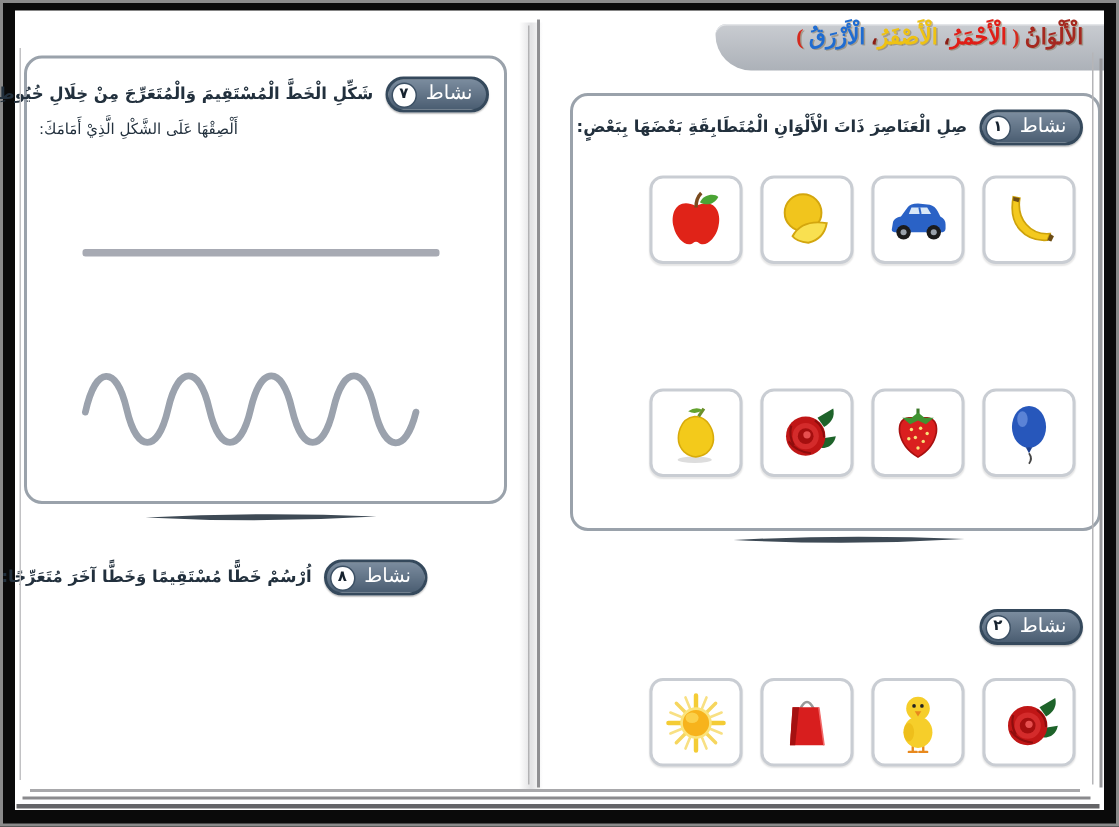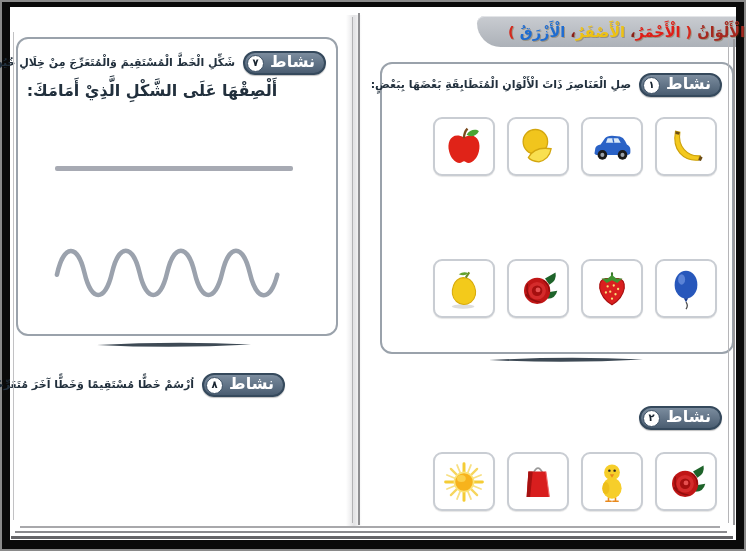--- a/index.html
+++ b/index.html
@@ -11,28 +11,28 @@
   
   .abox{position:absolute;border:2px solid #9aa2ab;border-radius:12px;background:#fff;}
   
   .arow{position:absolute;display:flex;direction:rtl;align-items:center;gap:8px;}
   .badge{display:inline-flex;direction:ltr;align-items:center;flex:0 0 auto;
          background:linear-gradient(#7b8c9e,#4a5d71);border:2px solid #35495c;
          border-radius:12px;padding:1px 2px;height:18px;box-shadow:0 1px 1px rgba(0,0,0,.25);}
   .badge .num{width:15px;height:15px;background:#fff;border:1.5px solid #3c5064;border-radius:50%;
               display:flex;align-items:center;justify-content:center;
               font-size:10px;font-weight:bold;color:#16222e;line-height:1;}
-  .badge .lbl{color:#fff;font-weight:bold;font-size:16px;padding:0 7px 2px 6px;line-height:1;}
+  .badge .lbl{color:#fff;font-weight:normal;font-size:13px;padding:0 7px 2px 6px;line-height:1;}
   .atext{font-size:11px;font-weight:bold;color:#22303d;white-space:nowrap;line-height:1.3;}
-  .atext2{position:absolute;direction:rtl;text-align:center;font-size:16px;font-weight:bold;color:#22303d;}
+  .atext2{position:absolute;direction:rtl;text-align:left;font-size:10px;font-weight:normal;color:#22303d;}
   
   .banner{position:absolute;left:467px;top:9px;width:259px;height:31px;
           background:linear-gradient(#c9ccd1,#acb1b8);border-radius:8px 0 0 26px;
-          display:flex;align-items:center;justify-content:center;padding-left:40px;box-sizing:border-box;
-          box-shadow:inset 0 1px 0 #e3e5e8;}
+          display:flex;justify-content:center;padding-left:40px;box-sizing:border-box;
+          box-shadow:inset 0 1px 0 #e3e5e8;font-family:Liberation Serif, serif;}
   .banner .t{font-size:14.5px;font-weight:bold;direction:rtl;white-space:nowrap;
              text-shadow:1px 1px 0 rgba(90,60,0,.30);}
   
   .cards{position:absolute;display:flex;gap:12px;}
   .card{width:58px;height:55px;background:#fff;border:2px solid #c9cdd3;border-radius:9px;
         display:flex;align-items:center;justify-content:center;box-shadow:0 1px 1px rgba(0,0,0,.10);}
   .card svg{width:44px;height:42px;display:block;}
   
   .straight{position:absolute;height:5px;background:#a7aab3;border-radius:2px;}
   .divider{position:absolute;}

